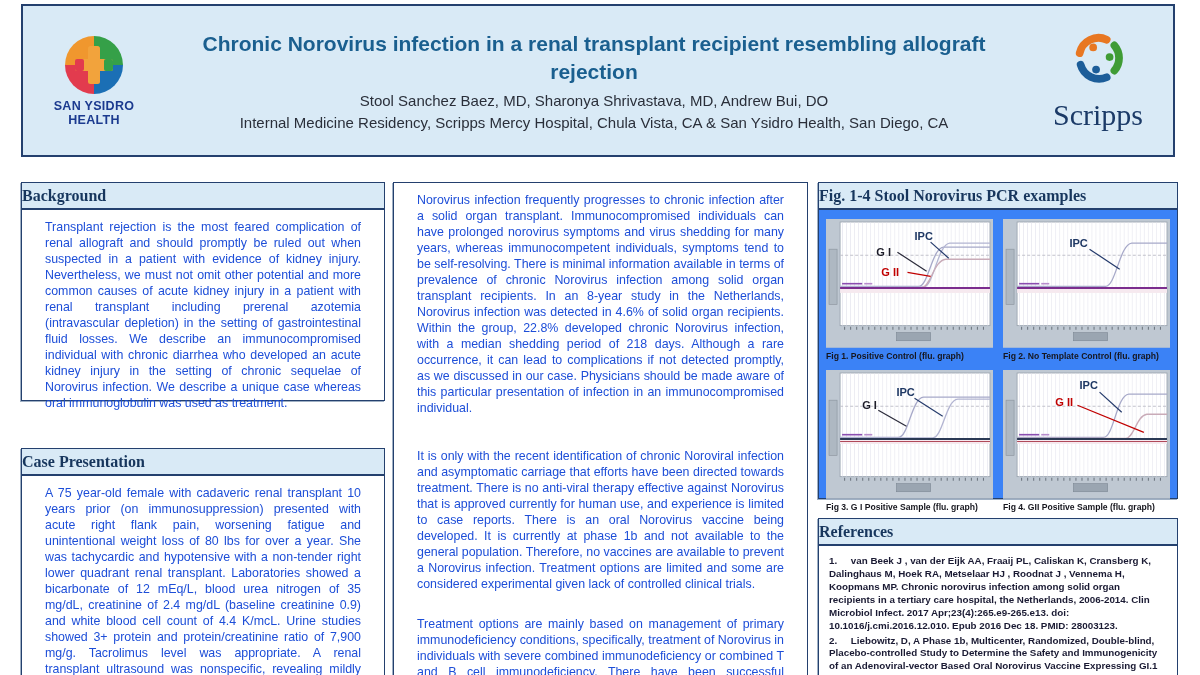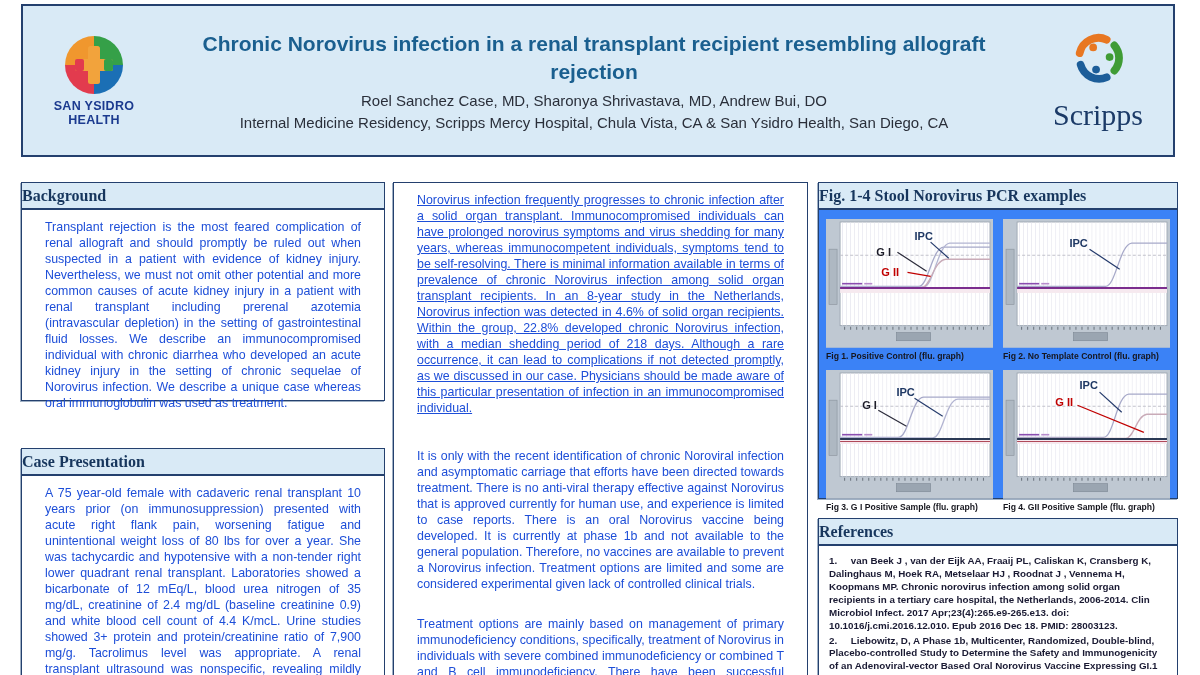--- a/index.html
+++ b/index.html
@@ -33,21 +33,21 @@
   }
   .box-title{
     background:#d9eaf6;border-bottom:2px solid #24406e;
     font-family:"Liberation Serif",serif;font-weight:bold;font-size:16px;color:#17365d;
     padding:4px 0 3px;
   }
   .box-body{
     padding:9px 23px;font-size:12.4px;line-height:1.29;text-align:justify;color:#1d4ed8;
   }
   .box-body p{margin:0;}
-  .box-body p.gap-lg{margin-bottom:32px;text-decoration:underline;}
+  .box-body p.gap-lg{margin-bottom:32px;}
   .box-body p.gap-md{margin-bottom:24px;}
 
   #bg-box{left:21px;top:182px;width:364px;height:219px;}
   #case-box{left:21px;top:448px;width:364px;height:234px;}
   #disc-box{left:393px;top:182px;width:415px;height:500px;}
   #fig-box{left:818px;top:182px;width:360px;height:317px;background:#3b82f6;}
   #ref-box{left:818px;top:518px;width:360px;height:164px;}
 
   
   .fig-grid{display:grid;grid-template-columns:1fr 1fr;gap:9px 10px;padding:9px 7px 6px;}
@@ -78,21 +78,21 @@
         <rect x="41" y="25" width="9" height="12" rx="2" fill="#35a048"></rect>
       </svg>
       <div class="logo-text">
         <div>SAN YSIDRO</div>
         <div>HEALTH</div>
       </div>
     </div>
 
     <div class="banner-center">
       <h1 class="poster-title">Chronic Norovirus infection in a renal transplant recipient resembling allograft rejection</h1>
-      <p class="authors-line">Roel Sanchez Case, MD, Sharonya Shrivastava, MD, Andrew Bui, DO</p>
+      <p class="authors-line">Stool Sanchez Baez, MD, Sharonya Shrivastava, MD, Andrew Bui, DO</p>
       <p class="affiliation-line">Internal Medicine Residency, Scripps Mercy Hospital, Chula Vista, CA &amp; San Ysidro Health, San Diego, CA</p>
     </div>
 
     <div class="scripps-block">
       <svg width="62" height="56" viewBox="0 0 64 58" aria-hidden="true">
         <path d="M13 24 A20 20 0 0 1 41 10" fill="none" stroke="#e87722" stroke-width="8" stroke-linecap="round"></path>
         <path d="M49 16 A20 20 0 0 1 49 42" fill="none" stroke="#3f9c35" stroke-width="8" stroke-linecap="round"></path>
         <path d="M41 49 A20 20 0 0 1 14 36" fill="none" stroke="#1c5d99" stroke-width="8" stroke-linecap="round"></path>
         <circle cx="27" cy="18" r="4" fill="#e87722"></circle>
         <circle cx="44" cy="28" r="4" fill="#3f9c35"></circle>

